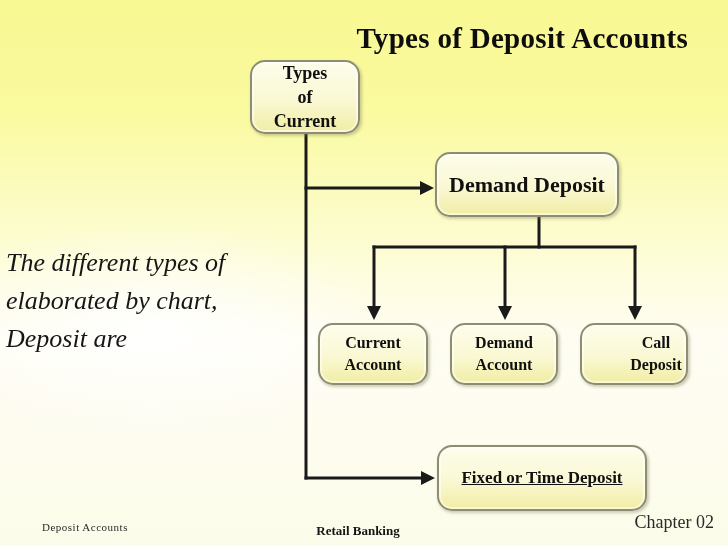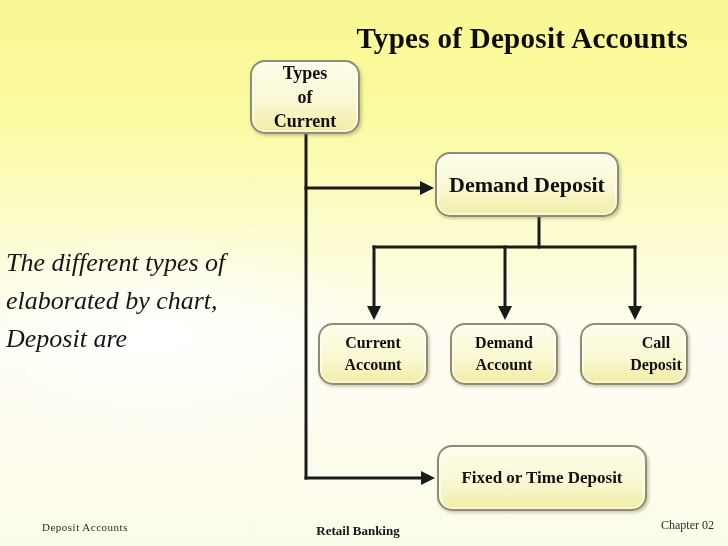--- a/index.html
+++ b/index.html
@@ -29,31 +29,31 @@
     background:linear-gradient(180deg, #fdfdeb 0%, #faf8d3 55%, #f1eda4 100%);
     box-shadow: inset 0 0 0 2px rgba(255,255,255,0.55), 1.5px 2px 3px rgba(125,125,90,0.38);
     display:flex; flex-direction:column; align-items:center; justify-content:center;
     font-weight:bold; color:#101010; text-align:center;
   }
   #node-types   { left:250px; top:60px;  width:110px; height:74px; font-size:18px; line-height:24px; }
   #node-demand  { left:435px; top:152px; width:184px; height:65px; font-size:22px; }
   #node-current { left:318px; top:323px; width:110px; height:62px; font-size:16px; line-height:22px; }
   #node-saving  { left:450px; top:323px; width:108px; height:62px; font-size:16px; line-height:22px; }
   #node-call    { left:580px; top:323px; width:108px; height:62px; font-size:16px; line-height:22px;padding-left:44px; }
-  #node-fixed   { left:437px; top:445px; width:210px; height:66px; font-size:17px; }
+  #node-fixed   { left:437px; top:445px; width:210px; height:66px; font-size:17px;text-decoration:underline; }
 
   .side-note {
     position:absolute; left:6px; top:244px; width:302px;
     font-style:italic;
     font-size:26px; line-height:38px; color:#161616;
   }
 
   .footer-left   { position:absolute; left:42px;  bottom:13px; font-size:11px; color:#2a2a2a; letter-spacing:0.5px; }
   .footer-center { position:absolute; left:0; bottom:7px; width:716px; text-align:center; font-size:13px; font-weight:bold; color:#151515; }
-  .footer-right  { position:absolute; right:14px; bottom:13px; font-size:12px; color:#2a2a2a;margin-left:8px; }
+  .footer-right  { position:absolute; right:14px; bottom:13px; font-size:18px; color:#2a2a2a;margin-left:8px; }
 </style>
 </head>
 <body>
 
 <div class="slide">
 
   <svg class="connectors" width="728" height="546" viewBox="0 0 728 546">
     <g stroke="#1a1a1a" stroke-width="3" fill="#1a1a1a" stroke-linecap="square">
 
       <line x1="306" y1="134" x2="306" y2="478" fill="none"></line>

